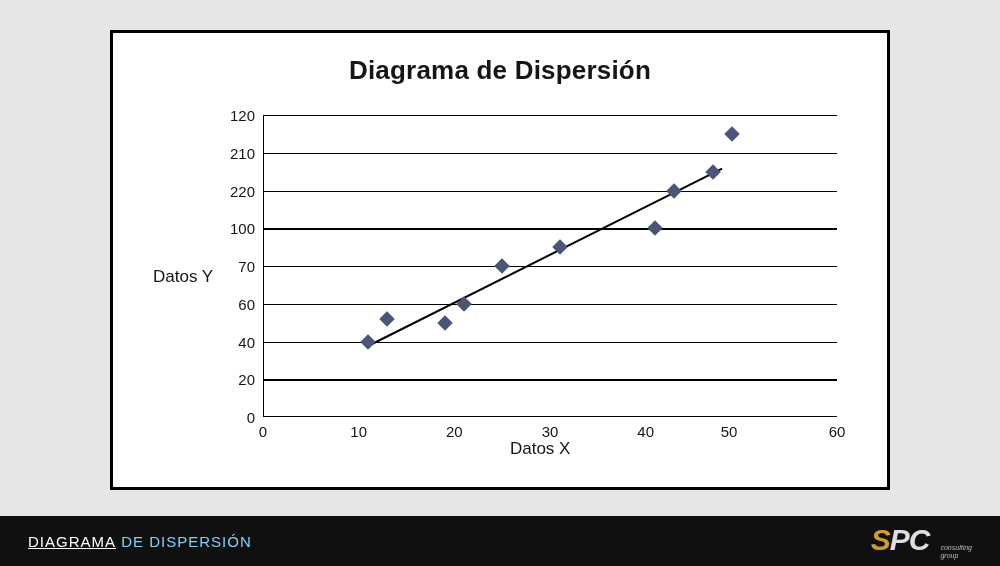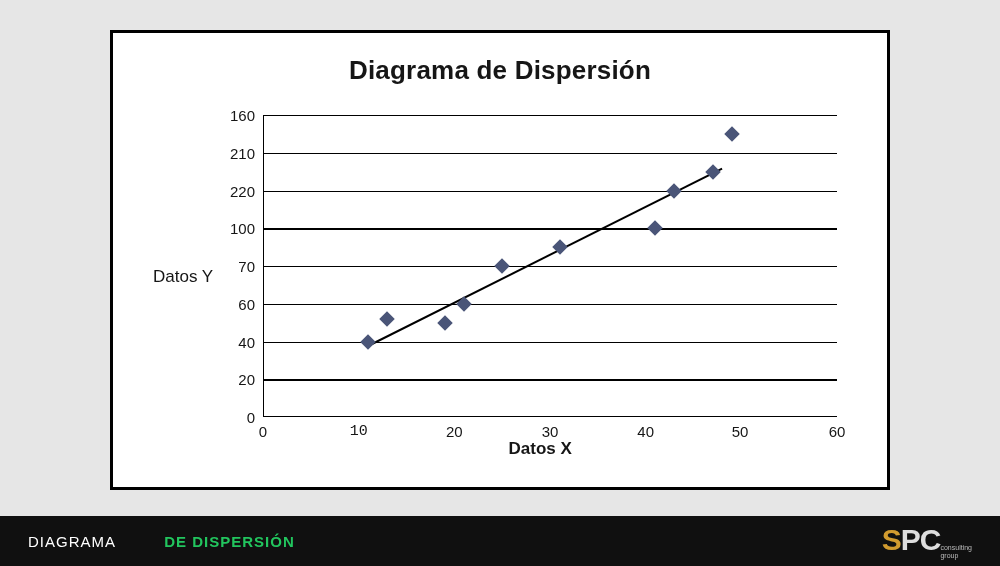--- a/index.html
+++ b/index.html
@@ -35,21 +35,21 @@
       left: 0; top: 50%;
       transform: translateY(-70%);
       font-size: 17px;
       color: #161616;
     }
     .x-label {
       position: absolute;
       left: 55%; bottom: -2px;
       transform: translateX(-50%);
       font-size: 17px;
-      font-weight: 700;
+      font-weight: 400;
       color: #161616;
     }
     .plot {
       position: absolute;
       left: 110px; top: 10px;
       right: 20px; bottom: 40px;
       background: #fff;
     }
     .hline { position: absolute; left: 0; right: 0; height: 1.4px; background: #000; }
     .vaxis { position: absolute; left: 0; top: 0; bottom: 0; width: 1.4px; background: #000; }
@@ -79,23 +79,23 @@
     .footer {
       position: absolute;
       left: 0; right: 0; bottom: 0;
       height: 50px;
       background: #101010;
       display: flex; align-items: center; justify-content: space-between;
       padding: 0 28px;
       white-space: nowrap;
     }
     .footer-left { font-size: 15px; letter-spacing: 1px; }
-    .footer-left .a { color: #fff; font-weight: 500; }
-    .footer-left .b { color: #22c55e; font-weight: 700; margin-left: 43px; }
-    .logo { display: flex; align-items: baseline; gap: 0; }
+    .footer-left .a { color: #fff; font-weight: 500; text-decoration: underline; }
+    .footer-left .b { color: #7dd3fc; font-weight: 400; }
+    .logo { display: flex; align-items: baseline; gap: 11px; font-style: italic; }
     .logo-spc { font-size: 30px; font-weight: 800; letter-spacing: -1px; }
     .logo-spc .s { color: #d19b2f; }
     .logo-spc .pc { color: #ddd; }
     .logo-sub { font-size: 7px; line-height: 8px; color: #bbb; display: inline-block; }
   </style>
 </head>
 <body>
 
 <div class="card">
   <div class="chart-title">Diagrama de Dispersión</div>
@@ -115,27 +115,27 @@
         <div class="ytick" style="top: 188.75px;">60</div>
         <div class="hline" style="top: 151px;"></div>
         <div class="ytick" style="top: 151px;">70</div>
         <div class="hline" style="top: 113.25px;"></div>
         <div class="ytick" style="top: 113.25px; margin-left: 32px;">100</div>
         <div class="hline" style="top: 75.5px;"></div>
         <div class="ytick" style="top: 75.5px;">220</div>
         <div class="hline" style="top: 37.75px;"></div>
         <div class="ytick" style="top: 37.75px;">210</div>
         <div class="hline" style="top: 0px;"></div>
-        <div class="ytick" style="top: 0px;">160</div>
+        <div class="ytick" style="top: 0px;">120</div>
         <div class="xtick" style="left: 0px;">0</div>
-        <div class="xtick" style="left: 95.6667px; font-family: Liberation Mono, monospace;">10</div>
+        <div class="xtick" style="left: 95.6667px;">10</div>
         <div class="xtick" style="left: 191.333px;">20</div>
         <div class="xtick" style="left: 287px; text-align: right;">30</div>
         <div class="xtick" style="left: 382.667px;">40</div>
-        <div class="xtick" style="left: 477px;">50</div>
+        <div class="xtick" style="left: 466px;">50</div>
         <div class="xtick" style="left: 574px;">60</div>
         <div class="trend" style="left: 105.233px; top: 230.275px; width: 395.944px; transform: rotate(-26.6222deg);"></div>
         <div class="point" style="left: 105.233px; top: 226.5px;"></div>
         <div class="point" style="left: 124.367px; top: 203.85px;"></div>
         <div class="point" style="left: 181.767px; top: 207.625px;"></div>
         <div class="point" style="left: 200.9px; top: 188.75px;"></div>
         <div class="point" style="left: 239.167px; top: 151px;"></div>
         <div class="point" style="left: 296.567px; top: 132.125px;"></div>
         <div class="point" style="left: 392.233px; top: 113.25px;"></div>
         <div class="point" style="left: 411.367px; top: 75.5px;"></div>

